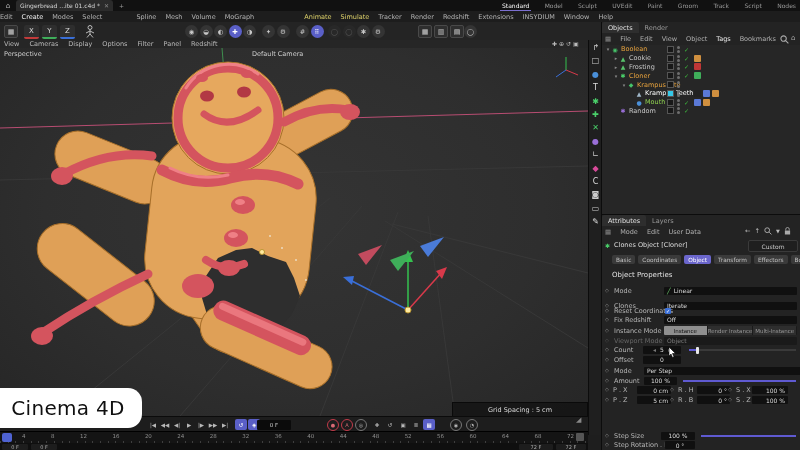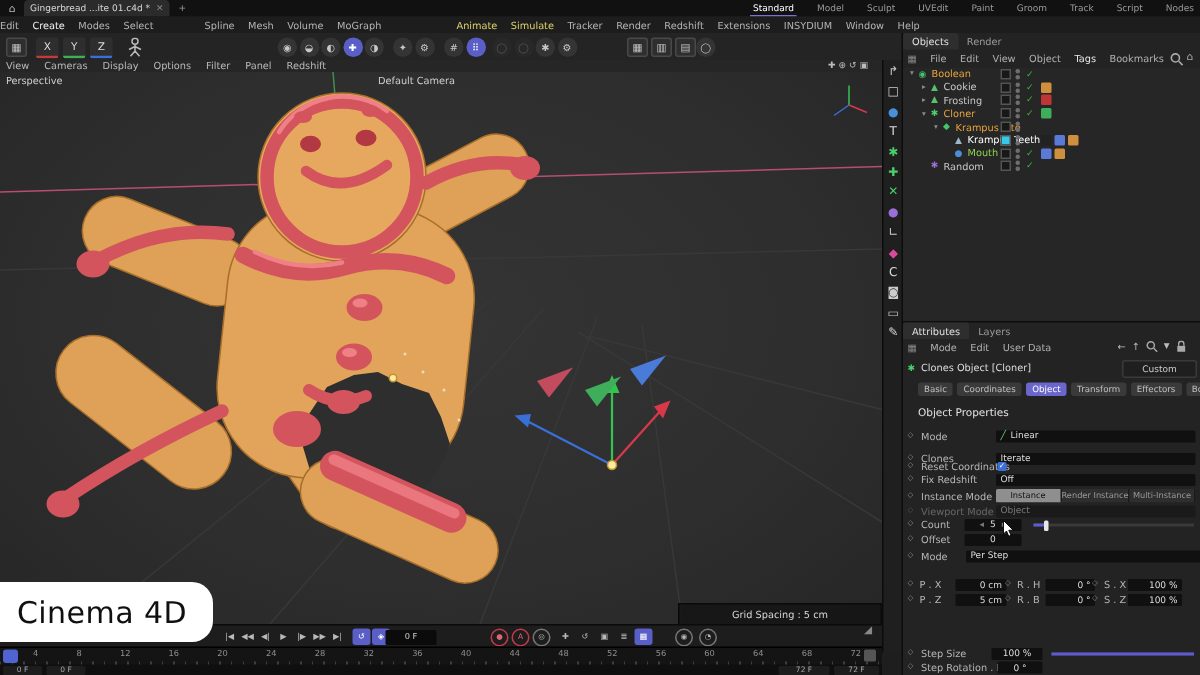--- a/index.html
+++ b/index.html
@@ -536,20 +536,30 @@
           <span>0</span>
         </span>
     </div>
     <div class="arow" style="left:0;top:344px;width:199px;">
       <span class="dia">◇</span>
       <span class="alabel">Mode</span>
       <span class="afield" style="left:42px;width:151px;">
           <span>Per Step</span>
         </span>
     </div>
+    <div class="arow" style="left:0;top:354px;width:199px;">
+      <span class="dia">◇</span>
+      <span class="alabel">Amount</span>
+      <span class="afield c" style="left:42px;width:33px;">
+          <span>100 %</span>
+        </span>
+      <span class="slider" style="left:81px;width:113px;top:4px;">
+          <span class="sfill" style="width:113px;"></span>
+        </span>
+    </div>
     <div class="abs" style="left:0;top:363px;width:199px;">
 
         <div class="arow" style="position:relative;width:199px;height:10px;">
           <span class="dia">◇</span>
           <span class="alabel" style="left:11px;">P . X</span>
           <span class="afield r" style="left:35px;width:28px;">
             <span>0 cm</span>
           </span>
           <span class="dia" style="left:68px;">◇</span>
           <span class="alabel" style="left:76px;">R . H</span>

